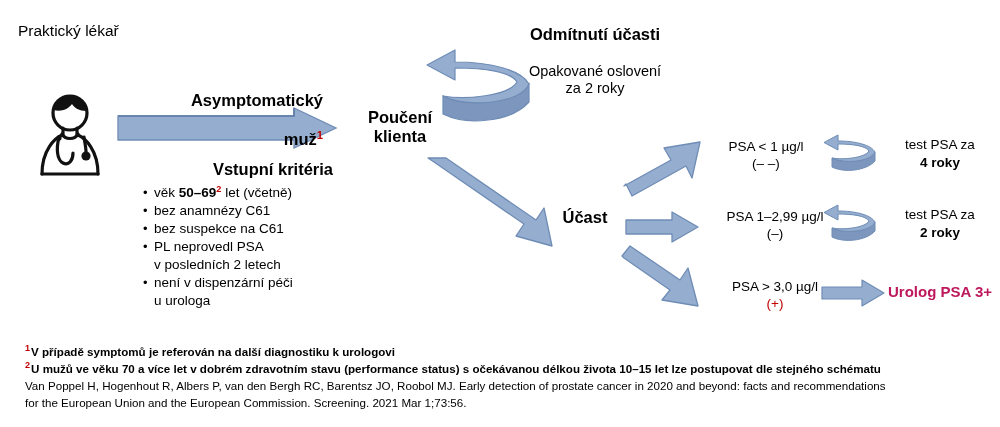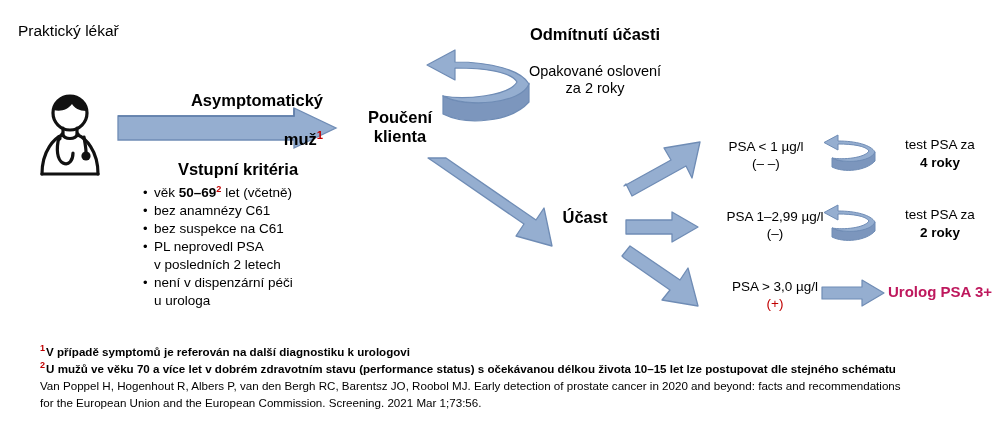--- a/index.html
+++ b/index.html
@@ -36,21 +36,21 @@
   .t-asym {                     
     left: 143px; top: 72px;
     width: 180px;
     text-align: right;
     font-size: 16.5px;
     font-weight: bold;
   }
   .t-crit-title {               
     left: 143px; top: 160px;
     width: 190px;
-    text-align: center;
+    text-align: right;
     font-size: 16.5px;
     font-weight: bold;
   }
   .t-pouceni {                  
     left: 345px; top: 108px;
     width: 110px;
     text-align: center;
     font-size: 16.5px;
     font-weight: bold;
   }
@@ -132,21 +132,21 @@
   .outc3 {
     left: 880px; top: 282px;
     font-weight: bold;
     font-size: 15px;
     color: #be185d;
   }
 
   
   .foot {
     position: absolute;
-    left: 40px; top: 344px;
+    left: 25px; top: 344px;
     width: 960px;
     font-size: 11.6px;
     line-height: 1.46;
   }
   .foot .fn {
     font-weight: bold;
     display: block;
   }
   .foot .fn .mark {
     color: #c00000;

